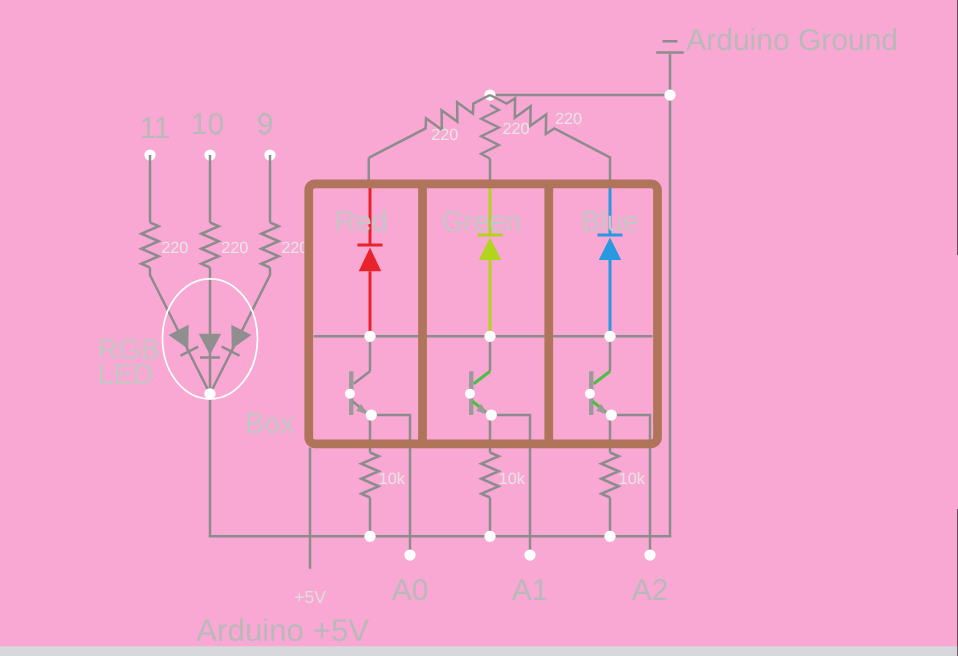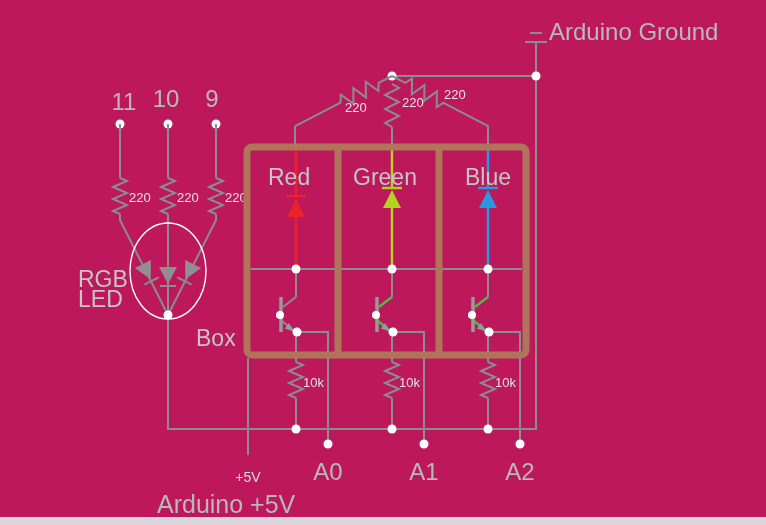--- a/index.html
+++ b/index.html
@@ -1,16 +1,16 @@
 <!DOCTYPE html>
 <html><head>
 <meta charset="utf-8">
 <style>
   html,body{margin:0;padding:0;background:#000;}
-  .stage{position:relative;width:766px;height:525px;background:#be185d;overflow:hidden;}
+  .stage{position:relative;width:766px;height:525px;background:#f9a8d4;overflow:hidden;}
   svg{display:block;}
   text{font-family:"Liberation Sans","DejaVu Sans",sans-serif;fill:#b9b9b9;}
   .t-big{font-size:24px;}
   .t-med{font-size:23px;fill:#c6c6c6;}
   .t-small{font-size:13px;fill:#e6e6e6;}
   .t-tiny{font-size:14px;fill:#dedede;}
   .wire{stroke:#8c8c8c;stroke-width:2;fill:none;}
   .bar{stroke:#9a9a9a;stroke-width:3.5;fill:none;}
   .dot{fill:#ffffff;stroke:none;}
   .arrow{fill:#9a9a9a;stroke:none;}

